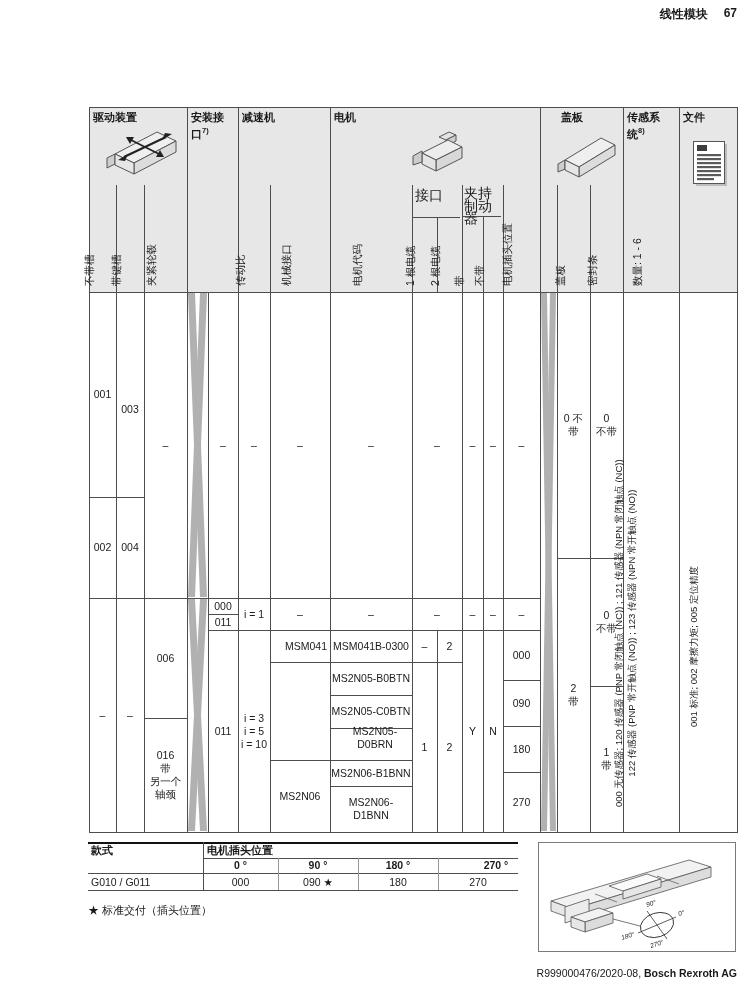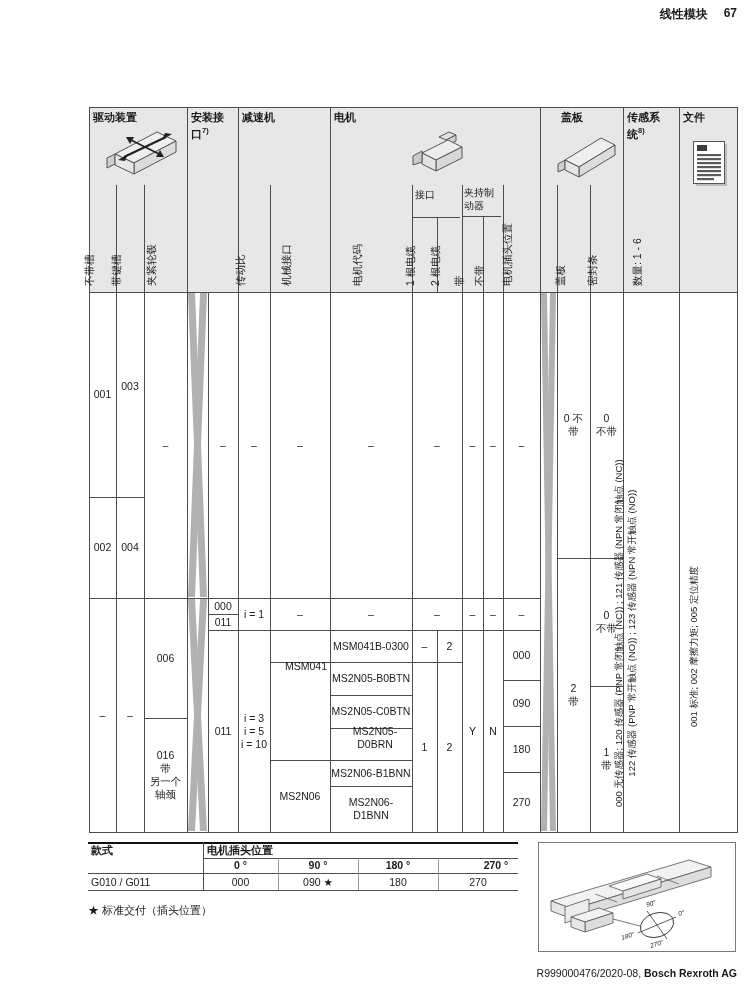--- a/index.html
+++ b/index.html
@@ -9,21 +9,21 @@
     font-family:"Liberation Sans", sans-serif; color:#1a1a1a; overflow:hidden;
   }
   .hdrband { position:absolute; background:#e7e7e7; }
   .vl { position:absolute; width:1px; background:#4d4d4d; }
   .hl { position:absolute; height:1px; background:#4d4d4d; }
   .thick { height:2px; background:#111; }
   .c { position:absolute; display:flex; align-items:center; justify-content:center;
        text-align:center; font-size:10.5px; line-height:13px; white-space:pre-line; }
   .cl { justify-content:flex-start; text-align:left; }
   .sechead { position:absolute; font-weight:bold; font-size:11px; line-height:13px; }
-  .sub { position:absolute; font-size:10px; line-height:12.5px; }
+  .sub { position:absolute; font-size:14px; line-height:12.5px; }
   .lab { position:absolute; transform-origin:0 100%; transform:rotate(-90deg);
          white-space:pre; font-size:10.5px; line-height:14px; }
   .rot2 { position:absolute; transform-origin:0 100%; transform:rotate(-90deg);
           font-size:9.5px; line-height:13px; text-align:center; white-space:nowrap; }
   .rot1 { position:absolute; transform-origin:0 100%; transform:rotate(-90deg);
           font-size:9.5px; line-height:14px; white-space:nowrap; }
   sup { font-size:7.5px; }
   .b { font-weight:bold; }
   #titlebar { position:absolute; top:6px; right:13px; display:flex; gap:16px;
               font-size:12px; font-weight:bold; }
@@ -154,21 +154,21 @@
   <div class="lab" style="left:417px;top:272px;">1 根电缆</div>
   <div class="lab" style="left:442px;top:272px;">2 根电缆</div>
   <div class="lab" style="left:466px;top:272px;">带</div>
   <div class="lab" style="left:486px;top:272px;">不带</div>
   <div class="lab" style="left:514px;top:272px;">电机插头位置</div>
   <div class="lab" style="left:567px;top:272px;">盖板</div>
   <div class="lab" style="left:599px;top:272px;">密封条</div>
   <div class="lab" style="left:644px;top:272px;">数量: 1 - 6</div>
 
   <div class="c" style="left:89px;top:292px;width:27px;height:205px;">001</div>
-  <div class="c" style="left:116px;top:284px;width:28px;height:205px;">003</div>
+  <div class="c" style="left:116px;top:307px;width:28px;height:205px;">003</div>
   <div class="c" style="left:89px;top:497px;width:27px;height:101px;">002</div>
   <div class="c" style="left:116px;top:497px;width:28px;height:101px;">004</div>
   <div class="c" style="left:144px;top:292px;width:43px;height:306px;">–</div>
   <div class="c" style="left:208px;top:292px;width:30px;height:306px;">–</div>
   <div class="c" style="left:238px;top:292px;width:32px;height:306px;">–</div>
   <div class="c" style="left:270px;top:292px;width:60px;height:306px;">–</div>
   <div class="c" style="left:330px;top:292px;width:82px;height:306px;">–</div>
   <div class="c" style="left:412px;top:292px;width:50px;height:306px;">–</div>
   <div class="c" style="left:462px;top:292px;width:21px;height:306px;">–</div>
   <div class="c" style="left:483px;top:292px;width:20px;height:306px;">–</div>
@@ -191,21 +191,21 @@
   <div class="c" style="left:270px;top:598px;width:60px;height:32px;">–</div>
   <div class="c" style="left:330px;top:598px;width:82px;height:32px;">–</div>
   <div class="c" style="left:412px;top:598px;width:50px;height:32px;">–</div>
   <div class="c" style="left:462px;top:598px;width:21px;height:32px;">–</div>
   <div class="c" style="left:483px;top:598px;width:20px;height:32px;">–</div>
   <div class="c" style="left:503px;top:598px;width:37px;height:32px;">–</div>
   <div class="c" style="left:208px;top:630px;width:30px;height:202px;">011</div>
   <div class="c" style="left:238px;top:630px;width:32px;height:202px;">i = 3
 i = 5
 i = 10</div>
-  <div class="c" style="left:270px;top:650px;width:60px;height:32px;padding-left:12px;">MSM041</div>
+  <div class="c" style="left:270px;top:630px;width:60px;height:32px;padding-left:12px;">MSM041</div>
   <div class="c" style="left:270px;top:760px;width:60px;height:72px;">MS2N06</div>
   <div class="c" style="left:330px;top:630px;width:82px;height:32px;">MSM041B-0300</div>
   <div class="c" style="left:330px;top:662px;width:82px;height:33px;">MS2N05-B0BTN</div>
   <div class="c" style="left:330px;top:695px;width:82px;height:33px;">MS2N05-C0BTN</div>
   <div class="c" style="left:330px;top:722px;width:82px;height:32px;padding-left:8px;">MS2N05-D0BRN</div>
   <div class="c" style="left:330px;top:760px;width:82px;height:26px;">MS2N06-B1BNN</div>
   <div class="c" style="left:330px;top:786px;width:82px;height:46px;">MS2N06-
 D1BNN</div>
   <div class="c" style="left:412px;top:630px;width:25px;height:32px;">–</div>
   <div class="c" style="left:437px;top:630px;width:25px;height:32px;">2</div>

